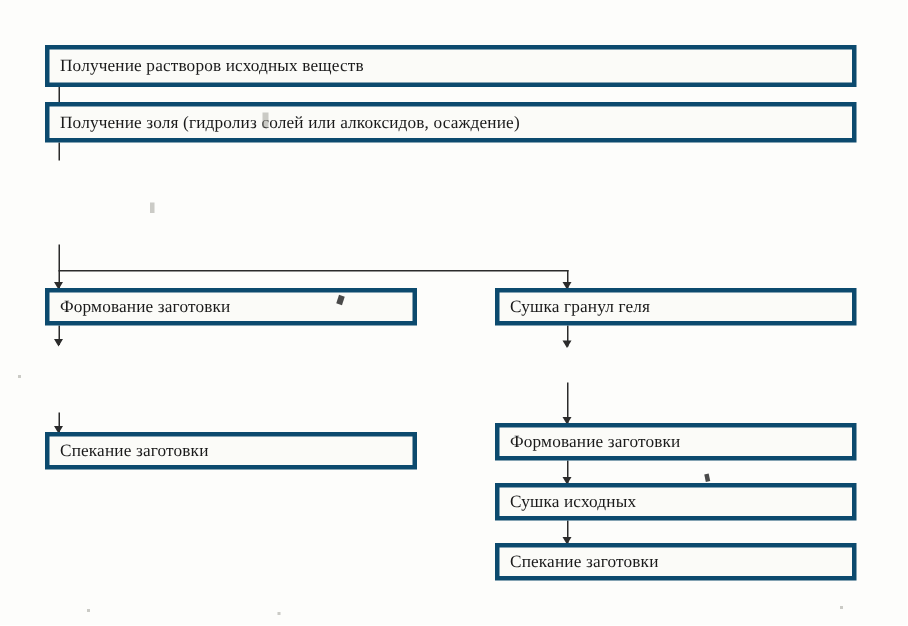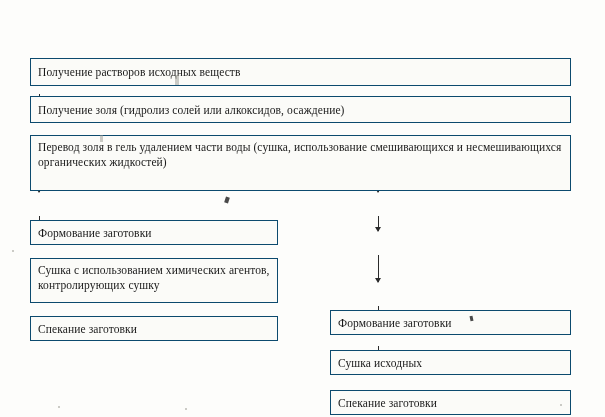--- a/index.html
+++ b/index.html
@@ -11,28 +11,27 @@
     position: relative;
     width: 605px;
     height: 417px;
     background: #fdfdfb;
     font-family: "Liberation Serif", serif;
     overflow: hidden;
   }
   .box {
     position: absolute;
     box-sizing: border-box;
-    border: 1px solid #0c4a6e;
+    border: 3px solid #0c4a6e;
     background: #fbfbf8;
     color: #1a1a1a;
     font-size: 11.5px;
     line-height: 1.28;
     padding: 3px 6px 2px 7px;
     letter-spacing: 0.1px;
-    margin-top: 28px;
   }
   .box.center {
     display: flex;
     align-items: center;
   }
   .box.multiline {
     display: block;
     padding-top: 4px;
   }
   .conn {
@@ -89,36 +88,33 @@
   <div class="arrow" style="left:374.5px; top:358px;"></div>
 
   <div class="box center" style="left:30px; top:30px; width:541px; height:28px;">
     <span>Получение растворов исходных веществ</span>
   </div>
 
   <div class="box center" style="left:30px; top:68px; width:541px; height:27px;">
     <span>Получение золя (гидролиз солей или алкоксидов, осаждение)</span>
   </div>
 
-  <div class="box multiline" style="left:30px; top:107px; width:541px; height:56px;">
-    <span>Перевод золя в гель удалением части воды (сушка, использование смешивающихся и несмешивающихся органических жидкостей)</span>
-  </div>
 
   <div class="box center" style="left:30px; top:192px; width:248px; height:25px;">
     <span>Формование заготовки</span>
   </div>
 
-  <div class="box multiline" style="left:30px; top:230px; width:248px; height:45px;">
-    <span>Сушка с использованием химических агентов, контролирующих сушку</span>
-  </div>
 
   <div class="box center" style="left:30px; top:288px; width:248px; height:25px;">
     <span>Спекание заготовки</span>
   </div>
 
+  <div class="box center" style="left:330px; top:192px; width:241px; height:25px;">
+    <span>Сушка гранул геля</span>
+  </div>
 
 
   <div class="box center" style="left:330px; top:282px; width:241px; height:25px;">
     <span>Формование заготовки</span>
   </div>
 
   <div class="box center" style="left:330px; top:322px; width:241px; height:25px;">
     <span>Сушка исходных</span>
   </div>
 

